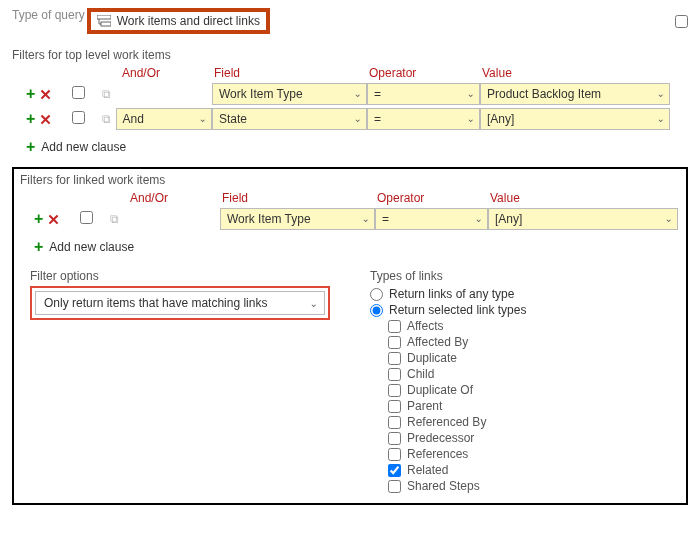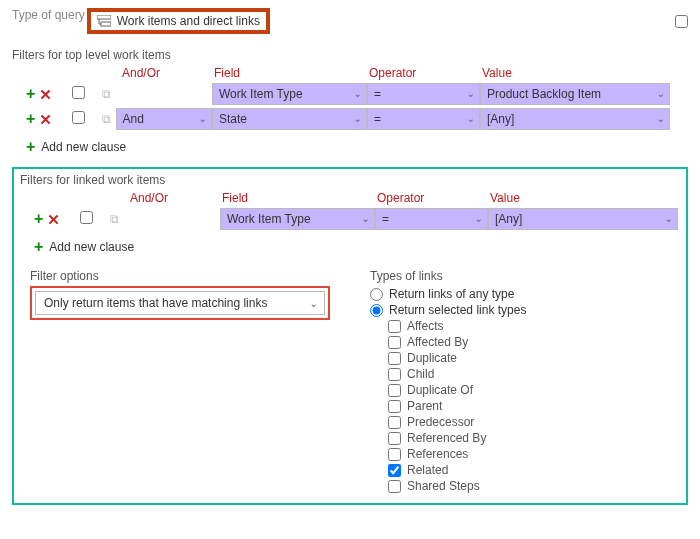--- a/index.html
+++ b/index.html
@@ -77,21 +77,21 @@
   }
   .andor-cell {
     display: flex;
     align-items: center;
     gap: 3px;
   }
   .select {
     width: 100%;
     height: 22px;
     border: 1px solid #bbb;
-    background: #c4b5fd;
+    background: #fef9c3;
     padding: 0 34px 0 6px;
     font-size: 12px;
     color: #333;
     display: flex;
     align-items: center;
     position: relative;
     cursor: pointer;
   }
   .select .chev {
     position: absolute;
@@ -104,21 +104,21 @@
   .add-clause {
     display: flex;
     align-items: center;
     gap: 6px;
     padding: 6px 0 6px 14px;
     color: #333;
     cursor: pointer;
   }
 
   .linked-box {
-    border: 2px solid #14b8a6;
+    border: 2px solid #000000;
     padding: 4px 6px 8px 6px;
     margin-top: 6px;
   }
   .lower {
     display: flex;
     gap: 40px;
     margin-top: 8px;
   }
   .filter-options { flex: 0 0 310px; padding-left: 10px; }
   .filter-options-label { color: #555; margin-bottom: 3px; }
@@ -332,25 +332,25 @@
           <label class="lt-row">
             <input type="checkbox" style="">
             <span>Duplicate Of</span>
           </label>
           <label class="lt-row">
             <input type="checkbox" style="">
             <span>Parent</span>
           </label>
           <label class="lt-row">
             <input type="checkbox" style="">
+            <span>Referenced By</span>
+          </label>
+          <label class="lt-row">
+            <input type="checkbox" style="">
             <span>Predecessor</span>
-          </label>
-          <label class="lt-row">
-            <input type="checkbox" style="">
-            <span>Referenced By</span>
           </label>
           <label class="lt-row">
             <input type="checkbox" style="">
             <span>References</span>
           </label>
           <label class="lt-row">
             <input type="checkbox" checked="" style="">
             <span>Related</span>
           </label>
           <label class="lt-row">

